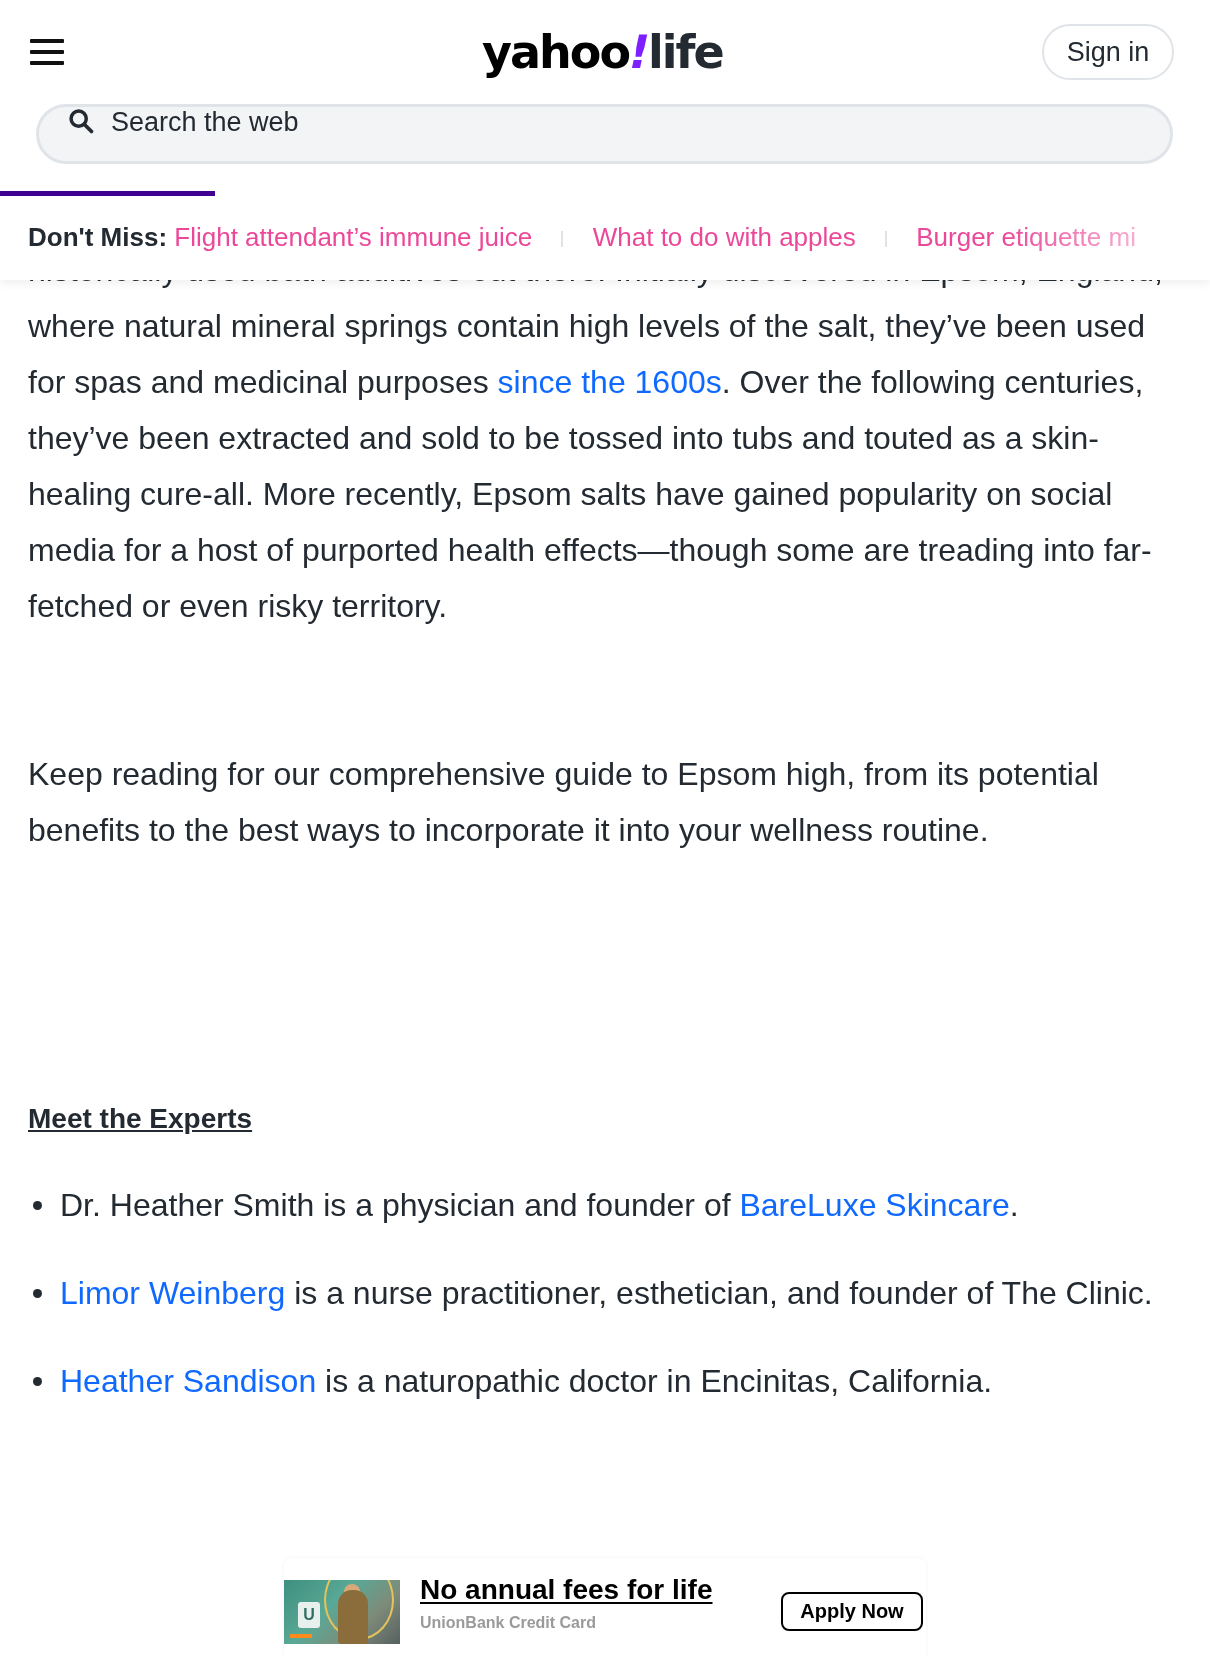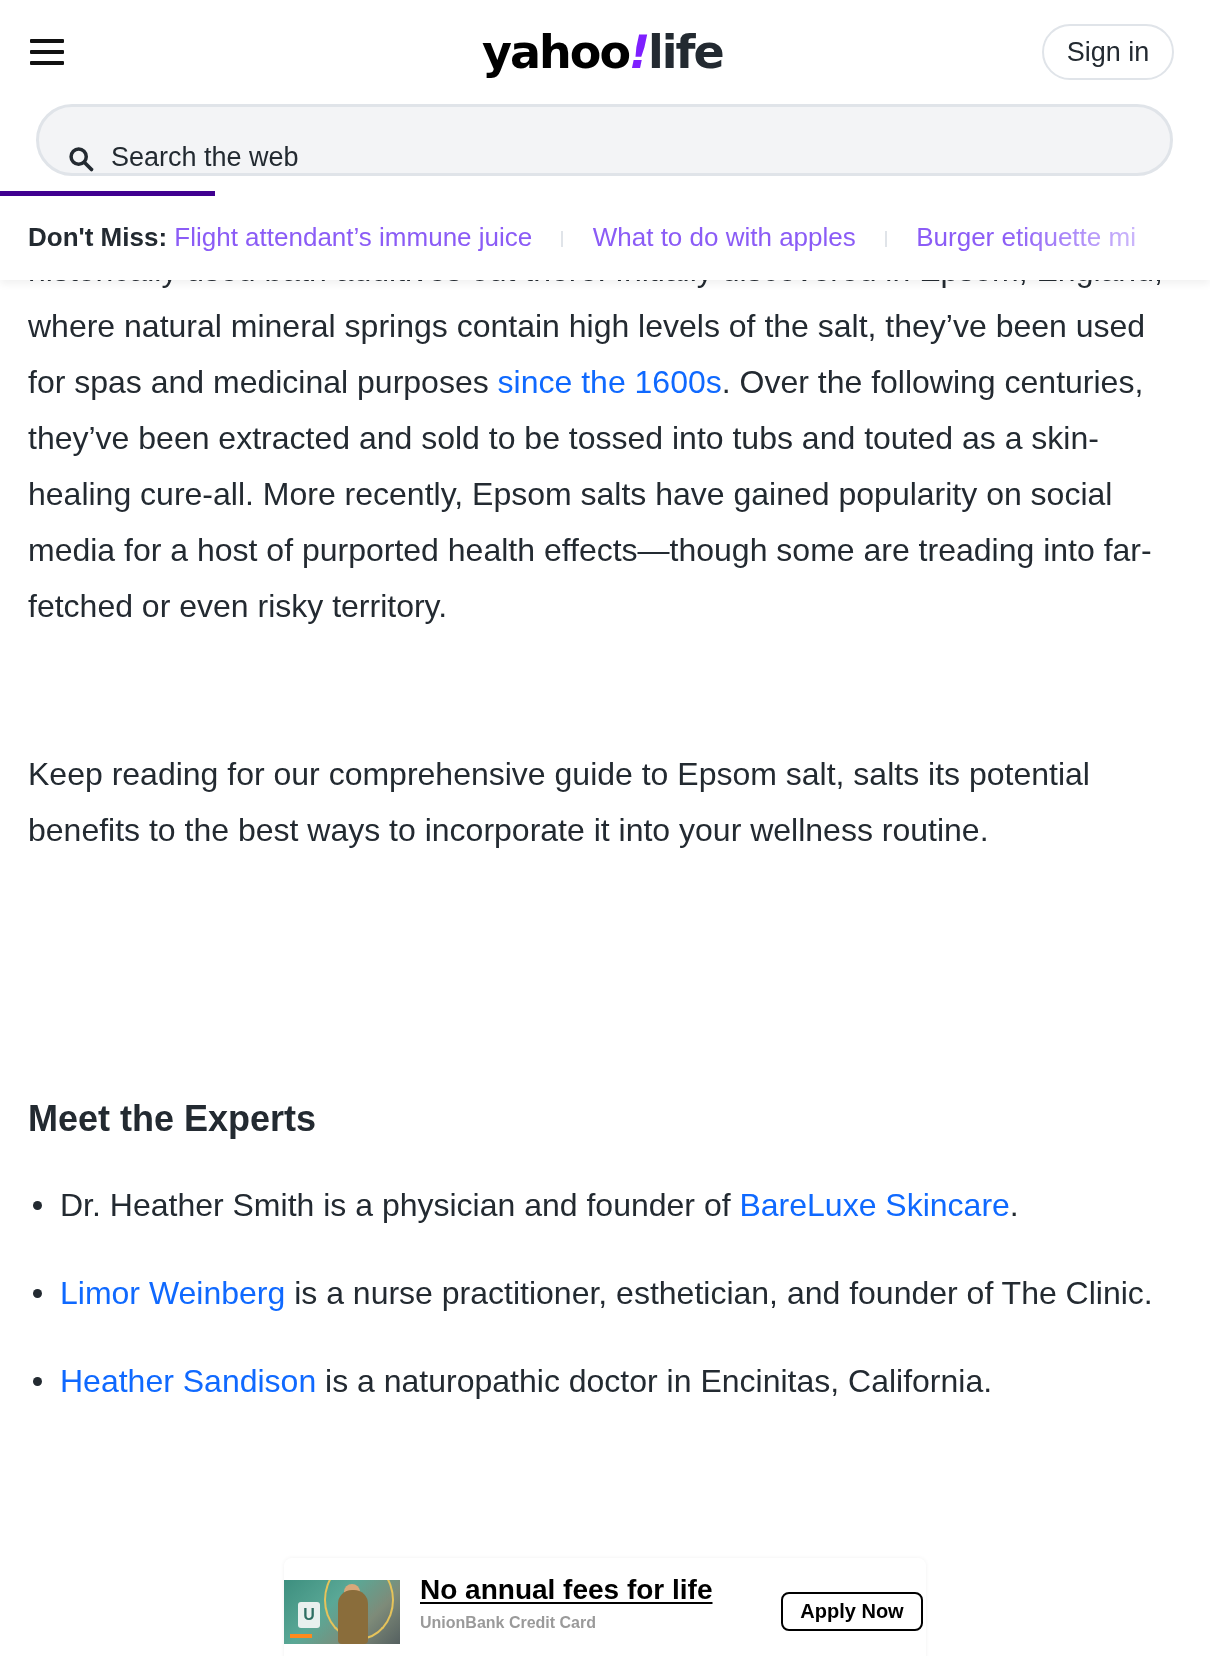--- a/index.html
+++ b/index.html
@@ -28,55 +28,55 @@
   .logo .sub { color: #232a31; }
 
   .signin {
     position: absolute; left: 1042px; top: 24px; width: 132px; height: 56px;
     border: 2px solid #e0e4e9; border-radius: 28px; background: #fff;
     font-size: 27px; color: #232a31; display: flex; align-items: center; justify-content: center;
     cursor: pointer;
   }
 
   .search {
-    position: absolute; left: 36px; top: 104px; width: 1137px; height: 72px;
+    position: absolute; left: 36px; top: 104px; width: 1137px; height: 60px;
     border: 3px solid #e0e4e9; border-radius: 36px; background: #f3f4f6;
-    display: flex; align-items: flex-end; padding-left: 28px;
+    display: flex; align-items: flex-start; padding-left: 28px;
   }
   .search svg { width: 28px; height: 28px; flex: none; }
   .search input {
     border: none; outline: none; background: transparent; margin-left: 16px;
     font-family: "Liberation Sans", sans-serif; font-size: 27px; color: #232a31; width: 900px;
   }
   .search input::placeholder { color: #232a31; }
 
   .progress { position: absolute; left: 0; top: 191px; width: 215px; height: 5px; background: #400090; }
 
   .dontmiss {
     position: absolute; left: 28px; top: 218px; height: 38px; width: 1154px;
     white-space: nowrap; overflow: hidden; font-size: 26px; line-height: 38px; color: #232a31;
   }
   .dontmiss .lbl { font-weight: bold; }
   .dontmiss .sep { display: inline-block; width: 2px; height: 16px; background: #e0e4e9; margin: 0 22px; vertical-align: middle; }
-  .dontmiss a { color: #8b5cf6; text-decoration: none; }
+  .dontmiss a { color: #ec4899; text-decoration: none; }
   .fade {
     position: absolute; right: 28px; top: 218px; width: 180px; height: 38px;
     background: linear-gradient(to right, rgba(255,255,255,0), rgba(255,255,255,0.75));
     pointer-events: none;
   }
 
   
   .article { position: absolute; left: 28px; top: 0; width: 1154px; }
   .para { font-size: 32px; line-height: 56px; color: #232a31; }
   .para a, .experts a { color: #0f69ff; text-decoration: none; }
   .p1 { position: absolute; left: 0; top: 242px; width: 1154px; }
   .p2 { position: absolute; left: 0; top: 746px; width: 1154px; }
 
   .experts-title {
-    position: absolute; left: 0; top: 1097px; font-size: 36px; font-weight: bold; color: #232a31; line-height: 44px;
+    position: absolute; left: 0; top: 1097px; font-size: 28px; font-weight: bold; color: #232a31; line-height: 44px; text-decoration: underline;
   }
   .experts { position: absolute; left: 0; top: 1177px; width: 1154px; list-style: none; }
   .experts li { position: relative; padding-left: 32px; font-size: 32px; line-height: 56px; margin-bottom: 32px; }
   .experts li .dot { position: absolute; left: 5px; top: 24px; width: 9px; height: 9px; background: #232a31; border-radius: 50%; }
 
   
   .ad {
     position: absolute; left: 284px; top: 1558px; width: 642px; height: 110px;
     border-radius: 8px; background: #fff;
     box-shadow: 0 0 4px rgba(0,0,0,0.06);
@@ -139,21 +139,21 @@
   </div>
   <div class="fade"></div>
 </div>
 
 <div class="article">
   <p class="para p1">
     <span>historically used bath additives out there. Initially discovered in Epsom,</span>
     <span>England, where natural mineral springs contain high levels of the salt, they’ve been used for spas and medicinal purposes </span><a href="#">since the 1600s</a><span>. Over the following centuries, they’ve been extracted and sold to be tossed into tubs and touted as a skin-healing cure-all. More recently, Epsom salts have gained popularity on social media for a host of purported health effects—though some are treading into far-fetched or even risky territory.</span>
   </p>
 
-  <p class="para p2">Keep reading for our comprehensive guide to Epsom salt, salts its potential benefits to the best ways to incorporate it into your wellness routine.</p>
+  <p class="para p2">Keep reading for our comprehensive guide to Epsom high, from its potential benefits to the best ways to incorporate it into your wellness routine.</p>
 
   <h2 class="experts-title">Meet the Experts</h2>
 
   <ul class="experts">
     <li>
       <span class="dot"></span>
       <span>Dr. Heather Smith is a physician and founder of </span><a href="#">BareLuxe Skincare</a><span>.</span>
     </li>
     <li>
       <span class="dot"></span>

